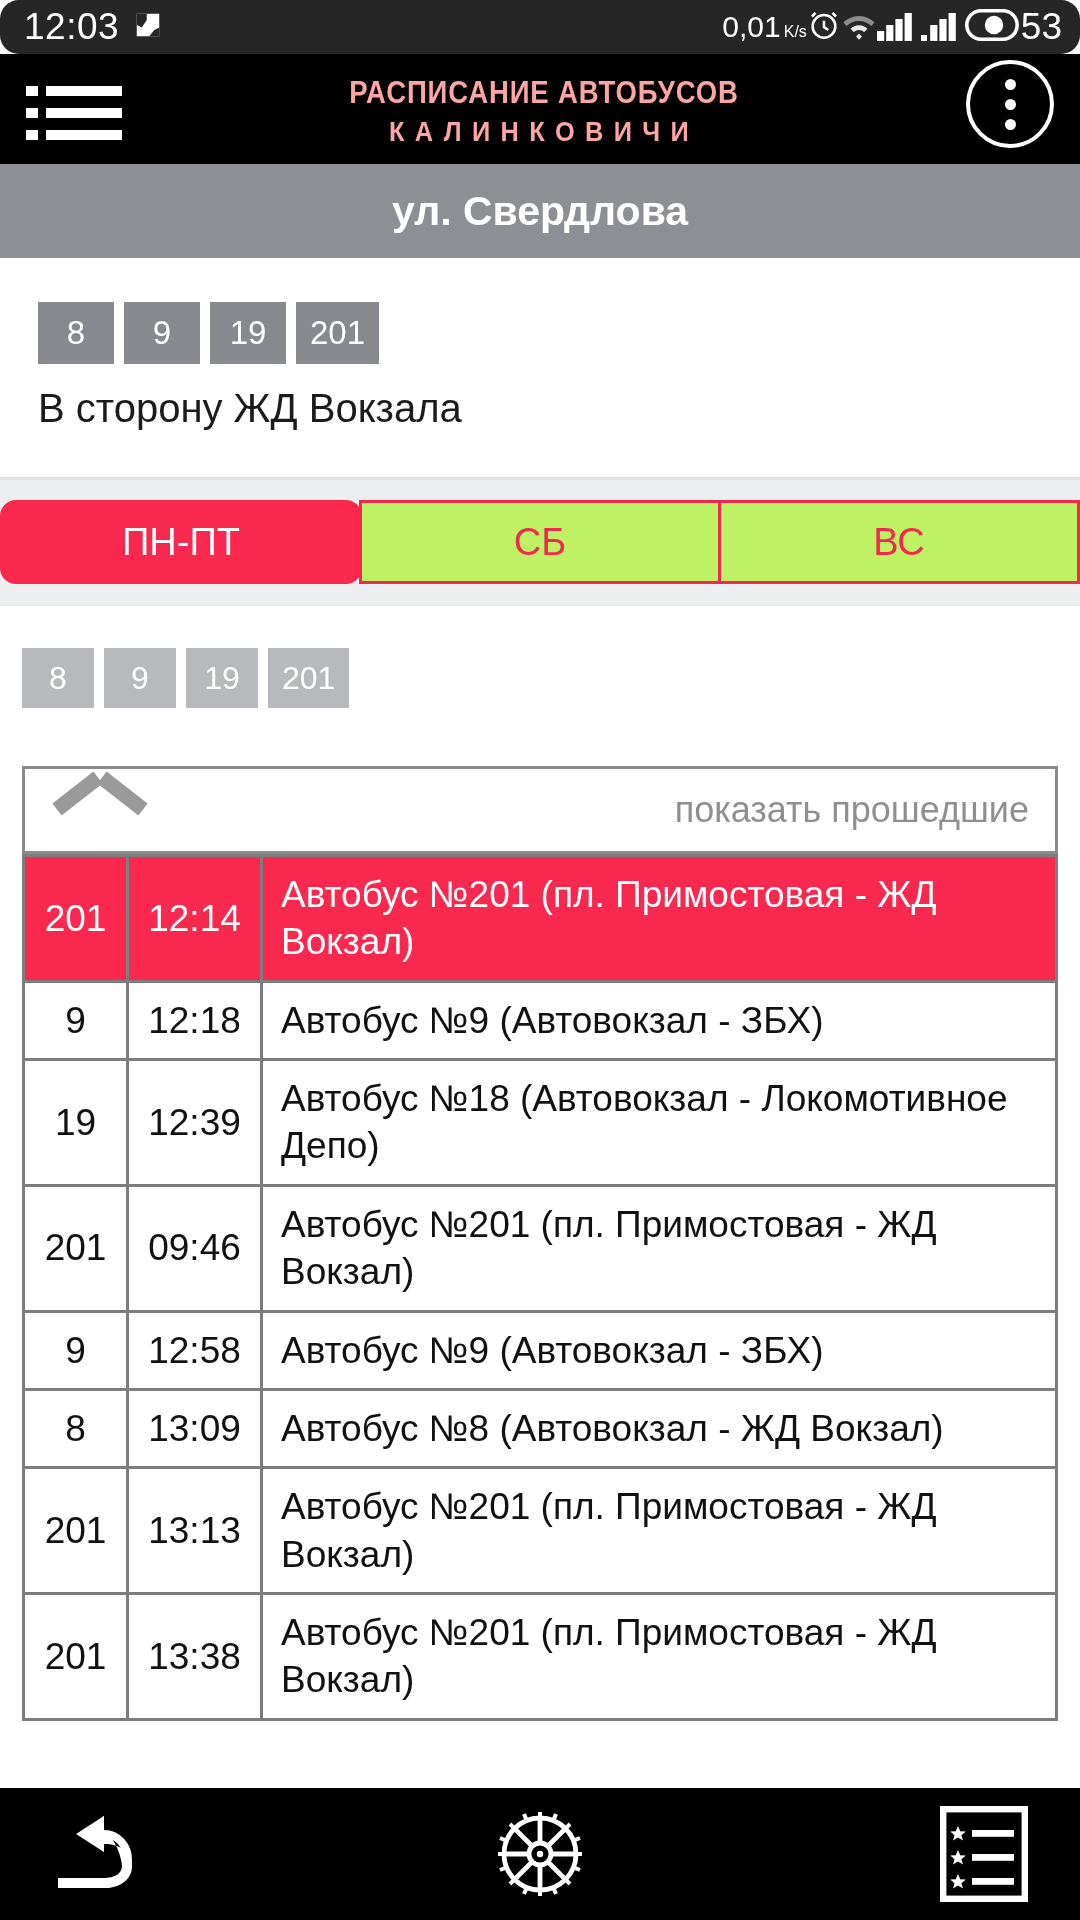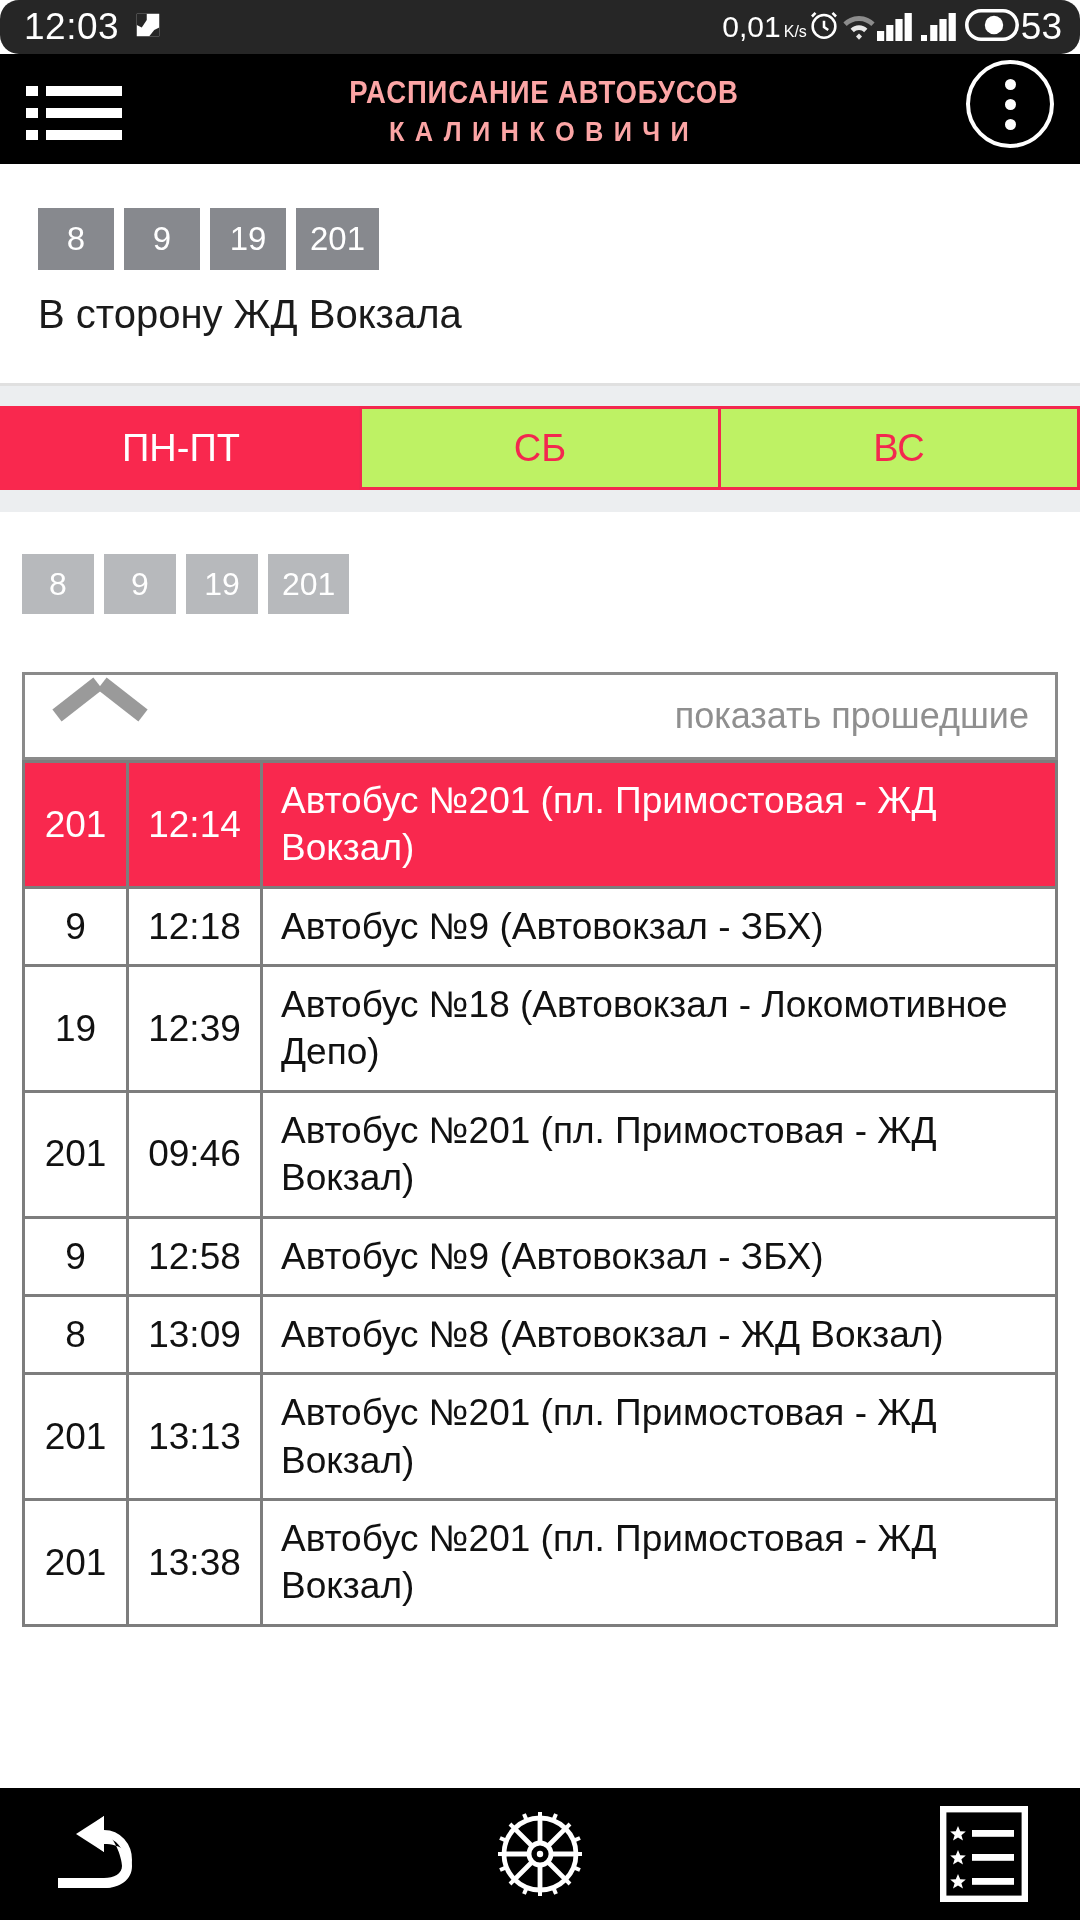--- a/index.html
+++ b/index.html
@@ -72,21 +72,21 @@
   .hairline { height: 3px; background: #e0e0e0; }
 
   
   .tabwrap { background: #eceef0; padding: 20px 0 22px 0; flex: 0 0 auto; }
   .tabs { display: flex; width: 100%; }
   .tab {
     flex: 1 1 0; height: 84px; display: flex; align-items: center; justify-content: center;
     border: 3px solid #f3284f; font-size: 38px; color: #f3284f; background: #bef264;
     margin-left: -3px;
   }
-  .tab:first-child { margin-left: 0; }
+  .tab:first-child { margin-left: 0; border-radius: 16px; }
   .tab.active { background: #f9284e; color: #ffffff; border-color: #f9284e; }
 
   
   .filters { background: #ffffff; padding: 42px 0 0 22px; flex: 0 0 auto; }
   .filters .badge { min-width: 72px; height: 60px; font-size: 32px; }
 
   
   .tablewrap { margin: 58px 22px 0 22px; flex: 1 1 auto; overflow: hidden; }
   .past-toggle {
     height: 88px; border: 3px solid #8a8a8a; background: #ffffff;
@@ -199,20 +199,23 @@
       <div class="line1">РАСПИСАНИЕ АВТОБУСОВ</div>
       <div class="line2">КАЛИНКОВИЧИ</div>
     </div>
     <div class="more-btn">
       <i></i>
       <i></i>
       <i></i>
     </div>
   </div>
 
+  <div class="stopbar">
+    <span class="title">ул. Свердлова</span>
+  </div>
 
   <div class="summary">
     <div class="badge-row">
       <span class="badge dark">8</span>
       <span class="badge dark">9</span>
       <span class="badge dark">19</span>
       <span class="badge dark">201</span>
     </div>
     <div class="direction">В сторону ЖД Вокзала</div>
   </div>

